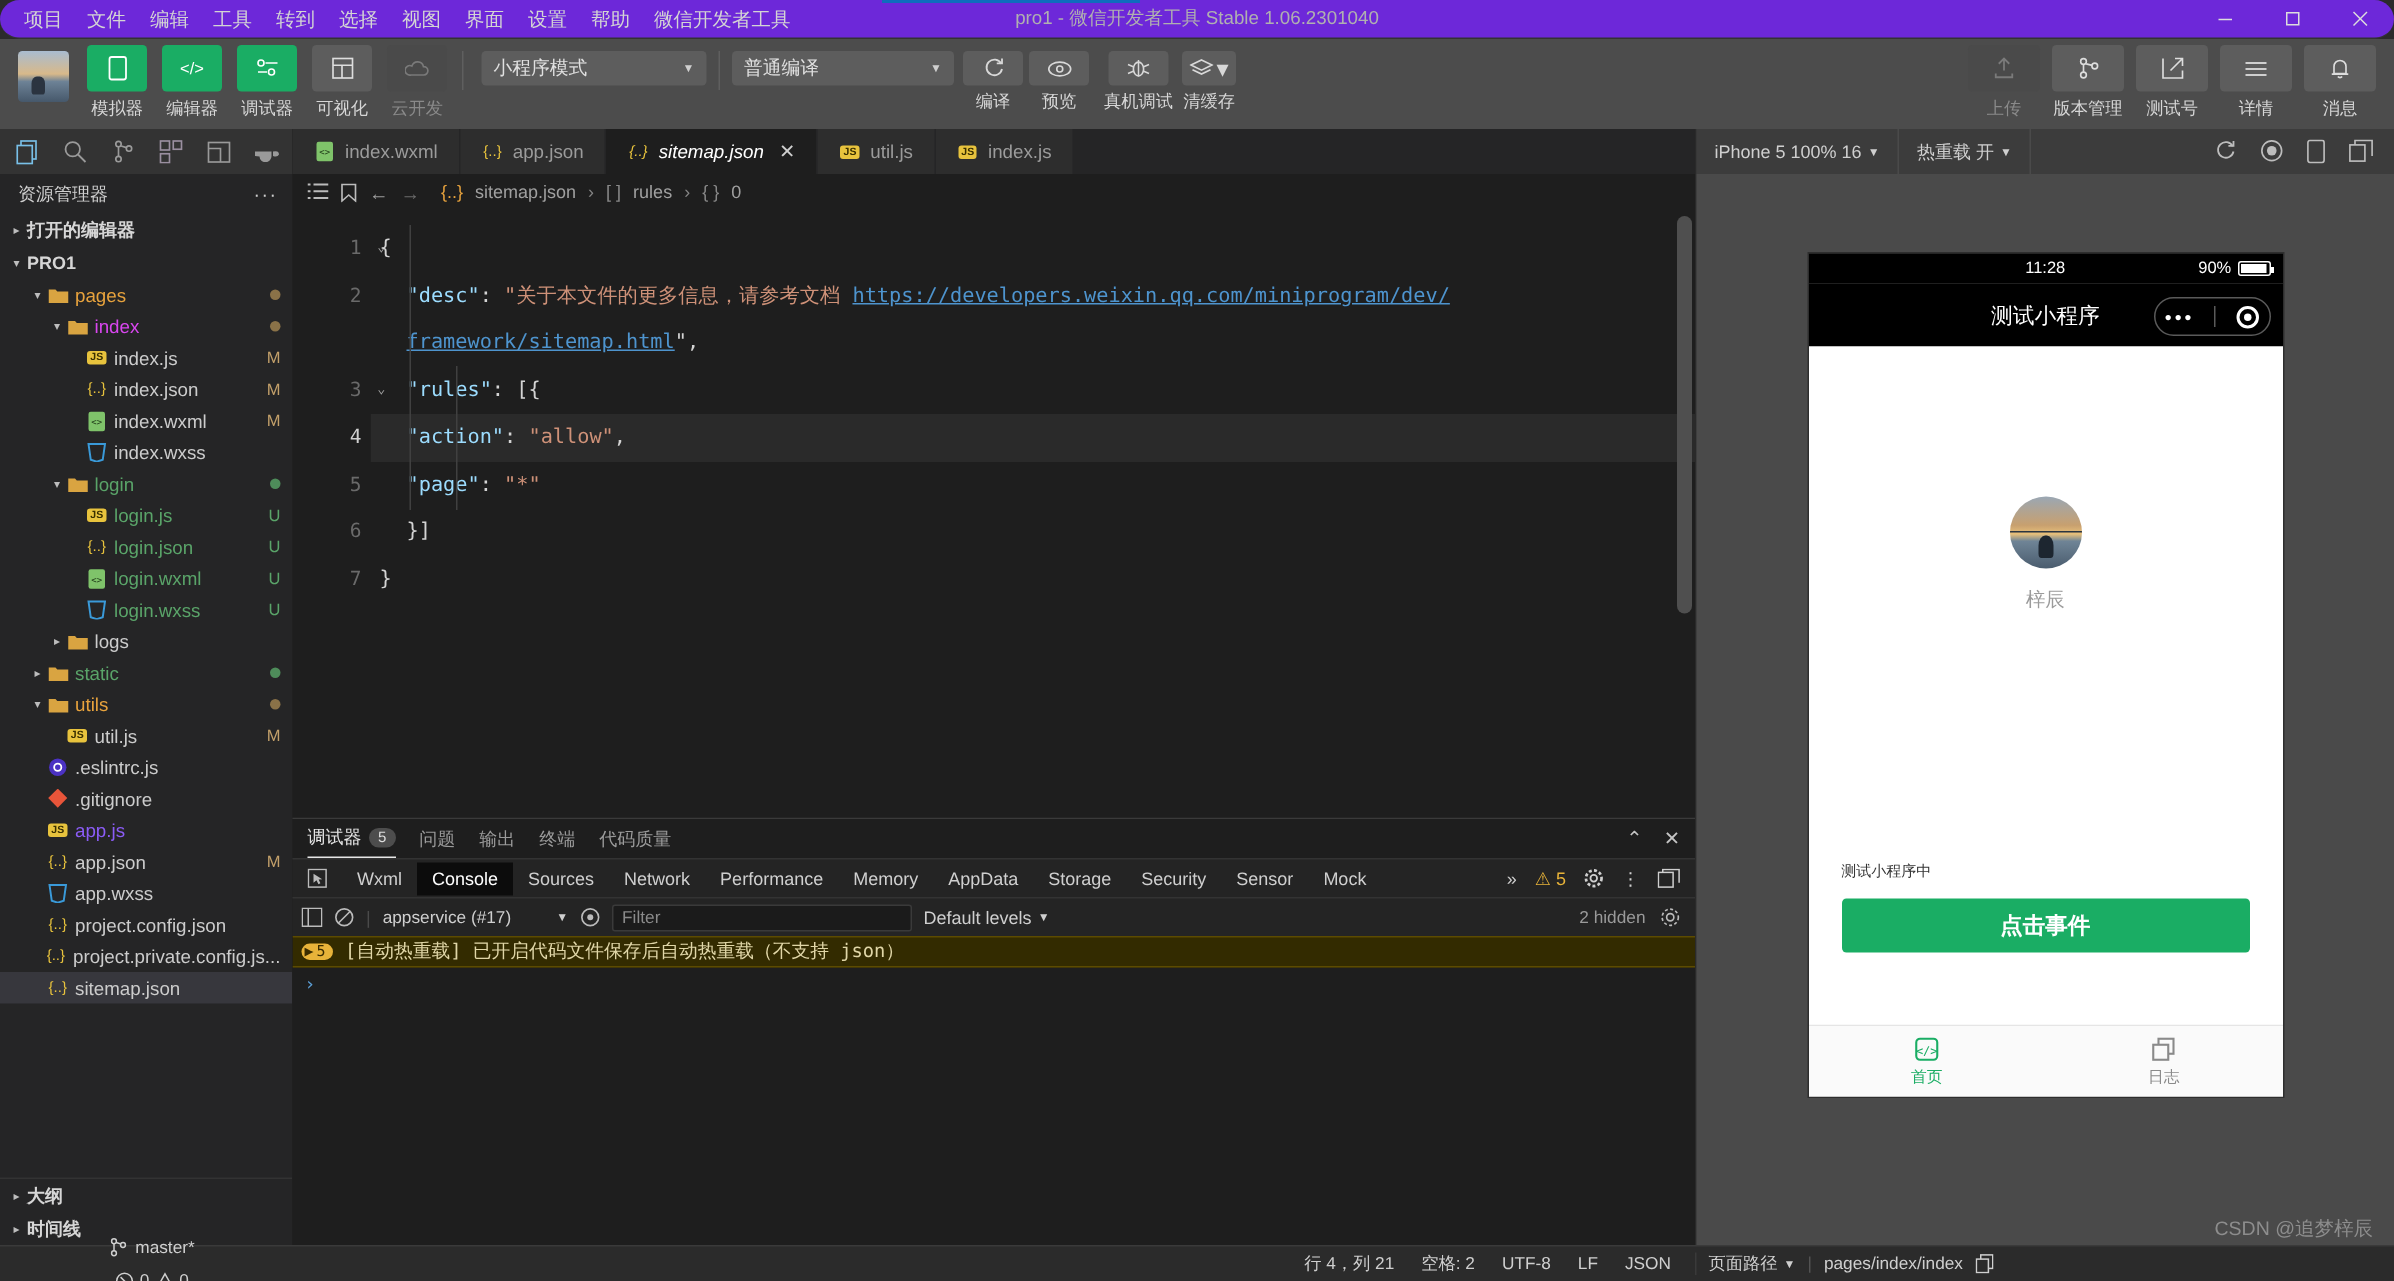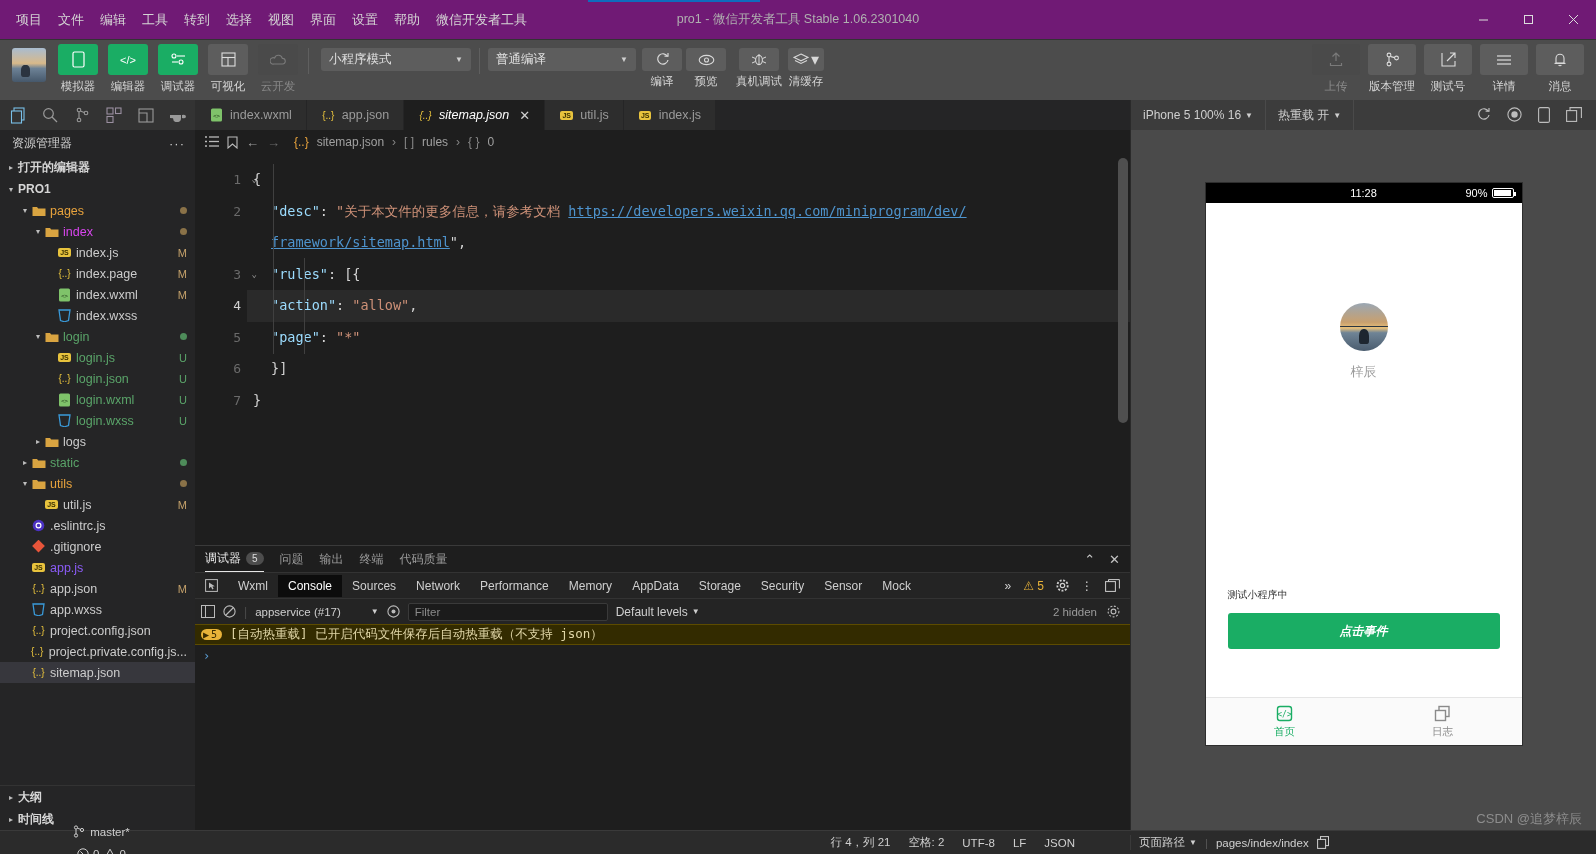--- a/index.html
+++ b/index.html
@@ -7,22 +7,22 @@
     width: 1596px; height: 854px;
     background: #2b2b2b;
     font-family: "Liberation Sans", "DejaVu Sans", sans-serif;
     color: #cccccc;
     overflow: hidden;
   }
   .app { width: 1596px; height: 854px; display: flex; flex-direction: column; position: relative; }
 
   
   .titlebar {
-    height: 40px; background: #701a75; display: flex; align-items: center;
-    position: relative; flex: none; border-bottom: 1px solid #333;
+    height: 26px; background: #6d28d9; display: flex; align-items: center;
+    position: relative; flex: none; border-bottom: 1px solid #333; border-radius: 14px;
   }
   .menu { display: flex; align-items: center; padding-left: 8px; gap: 0px; }
   .menu-item {
     font-size: 13px; color: #d4d4d4; padding: 4px 8px; white-space: nowrap; cursor: default;
   }
   .title-center {
     position: absolute; left: 0; right: 0; text-align: center;
     font-size: 12.5px; color: #b0b0b0; pointer-events: none;
   }
   .win-buttons { margin-left: auto; display: flex; height: 30px; z-index: 2; }
@@ -169,32 +169,32 @@
   .capsule .target i { width: 5px; height: 5px; background: #fff; border-radius: 50%; display:block;}
   .ph-body { flex: 1; background: #fff; display: flex; flex-direction: column; align-items: center; position: relative; }
   .avatar { width: 48px; height: 48px; border-radius: 50%; margin-top: 100px;
      background: linear-gradient(180deg,#9aa7b4 0%,#c8a06f 40%,#e8c07a 52%,#6f8496 62%,#4a5c6e 100%);
      position: relative; overflow: hidden; }
   .avatar .fig { position: absolute; left: 19px; top: 26px; width: 10px; height: 15px; background: #1d2630; border-radius: 45% 45% 20% 20%; }
   .avatar .line { position: absolute; left: 0; right: 0; top: 23px; height: 1px; background: #2a3540; }
   .nickname { margin-top: 12px; font-size: 13px; color: #9b9b9b; }
   .ph-text { position: absolute; left: 22px; bottom: 95px; font-size: 10px; color: #333; }
   .ph-btn { position: absolute; left: 22px; right: 22px; bottom: 48px; height: 36px; background: #1aad64;
-     color: #fff; font-size: 12px; font-weight: bold; display: flex; align-items: center; justify-content: center; border-radius: 3px; font-style: italic; }
+     color: #fff; font-size: 15px; font-weight: bold; display: flex; align-items: center; justify-content: center; border-radius: 3px; }
   .tabbar { height: 48px; border-top: 1px solid #e5e5e5; display: flex; background: #fafafa; }
   .tabbar .tb { flex: 1; display: flex; flex-direction: column; align-items: center; justify-content: center; gap: 2px; font-size: 10.5px; }
   .tabbar .tb.on { color: #1aad64; }
   .tabbar .tb.off { color: #8a8a8a; }
 
   
   .statusbar { height: 24px; background: #2b2b2b; display: flex; align-items: center;
       font-size: 11.5px; color: #cfcfcf; flex: none; border-top: 1px solid #3a3a3a; }
   .sb-left { display: flex; align-items: center; gap: 10px; padding-left: 8px; width: 195px; flex-direction: column; }
   .sb-mid { margin-left: auto; display: flex; align-items: center; gap: 18px; padding-right: 16px; }
-  .sb-right { display: flex; align-items: center; gap: 8px; width: 466px; padding-left: 8px; border-left: 1px solid #3a3a3a; margin-left: 39px; }
+  .sb-right { display: flex; align-items: center; gap: 8px; width: 466px; padding-left: 8px; border-left: 1px solid #3a3a3a; }
   .watermark { position: absolute; right: 14px; bottom: 26px; font-size: 13px; color: #8d8d8d; }
   svg { display: block; }
 </style>
 </head>
 <body>
 
 <div class="app">
 
   <div class="titlebar">
     <div class="accent-line"></div>
@@ -476,21 +476,21 @@
             </span>
             <span class="fname" style="color:#cccccc">index.js</span>
             <span class="badge" style="color:#c3a06a">M</span>
           </div>
           <div class="row">
             <span style="display:inline-block;width:45px"></span>
             <span style="display:inline-block;width:12px"></span>
             <span class="fico">
               <span style="color:#e8c33d;font-size:10px">{..}</span>
             </span>
-            <span class="fname" style="color:#cccccc">index.page</span>
+            <span class="fname" style="color:#cccccc">index.json</span>
             <span class="badge" style="color:#c3a06a">M</span>
           </div>
           <div class="row">
             <span style="display:inline-block;width:45px"></span>
             <span style="display:inline-block;width:12px"></span>
             <span class="fico">
               <svg width="13" height="14" viewBox="0 0 13 14">
                 <rect x="1" y="0.5" width="11" height="13" rx="1.5" fill="#7fc36a"></rect>
                 <text x="6.5" y="9.5" font-size="6" fill="#1f3a18" text-anchor="middle" font-family="monospace">&lt;&gt;</text>
               </svg>
@@ -933,20 +933,30 @@
               <span style="font-size:10px">≋</span>
             </div>
             <div class="ph-status" style="position:absolute;left:0;right:0;justify-content:center;height:20px">
               <span>11:28</span>
             </div>
             <div class="ph-right">
               <span>90%</span>
               <span class="batt"></span>
             </div>
           </div>
+          <div class="ph-nav">
+            <span>测试小程序</span>
+            <span class="capsule">
+              <span class="dots3">•••</span>
+              <span class="divider"></span>
+              <span class="target">
+                  <i></i>
+                </span>
+            </span>
+          </div>
           <div class="ph-body">
             <div class="avatar">
                 <span class="line"></span>
                 <span class="fig"></span>
               </div>
             <div class="nickname">梓辰</div>
             <div class="ph-text">测试小程序中</div>
             <div class="ph-btn">点击事件</div>
           </div>
           <div class="tabbar">

